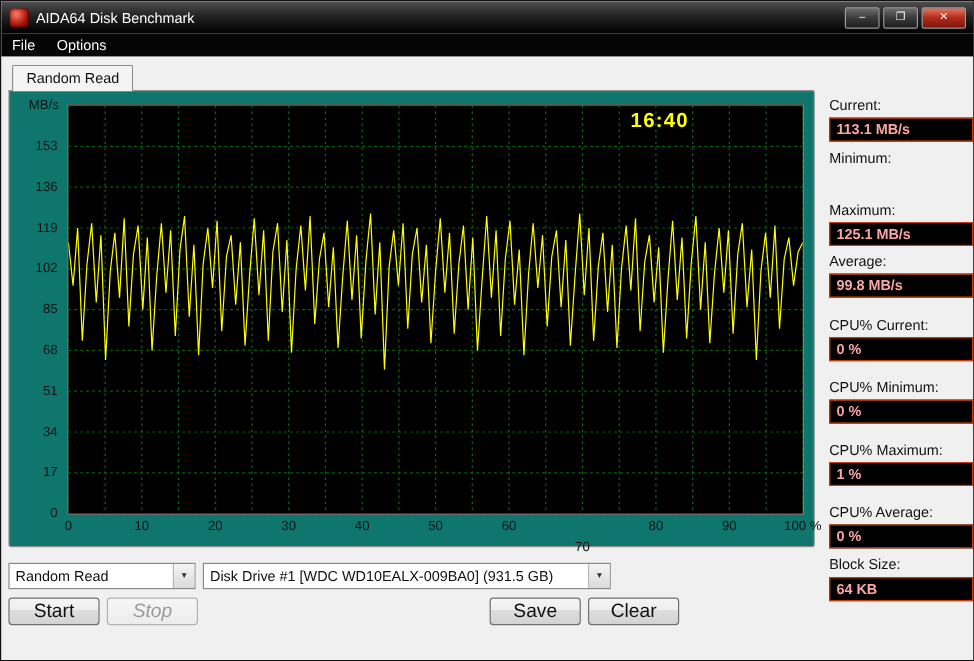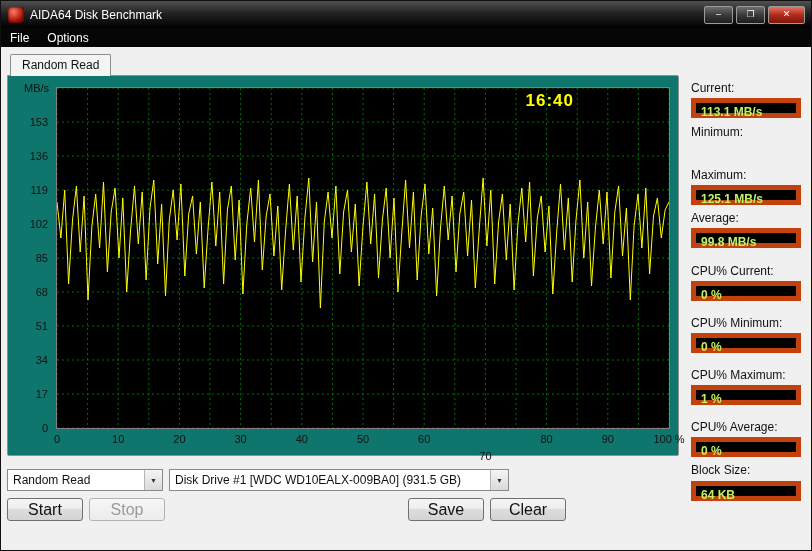--- a/index.html
+++ b/index.html
@@ -58,44 +58,44 @@
     font-size:17px;font-weight:bold;letter-spacing:1px;
   }
   .yticks{position:absolute;left:8px;top:12px;width:34px;height:340px;}
   .yticks span{position:absolute;right:2px;font-size:11px;color:#111;transform:translateY(-50%);}
   .xticks{position:absolute;left:49px;top:357px;width:614px;height:14px;}
   .xticks span{position:absolute;top:0;font-size:11px;color:#111;transform:translateX(-50%);white-space:nowrap;}
   
   .stat{position:absolute;left:662px;width:112px;margin-left:28px;}
   .stat .slbl{display:block;font-size:12px;color:#111;margin-bottom:3px;white-space:nowrap;}
   .stat .sval{
-    width:110px;height:20px;box-sizing:border-box;background:#000;color:#bef264;
+    width:120px;height:20px;box-sizing:border-box;background:#000;color:#fca5a5;
     font-size:12px;font-weight:bold;line-height:18px;padding-left:5px;
-    border:5px solid #c2410c;
+    border:1px solid #c2410c;
   }
   .stat.gap .sval{margin-top:4px;}
   
   .combo{
     position:absolute;top:468px;height:22px;box-sizing:border-box;
     background:#fff;border:1px solid #8a8a8a;font-size:12px;
     display:flex;align-items:center;cursor:default;
   }
   .combo-text{flex:1;padding-left:5px;white-space:nowrap;overflow:hidden;color:#111;}
   .combo-arrow{
     width:17px;align-self:stretch;display:flex;align-items:center;justify-content:center;
     font-size:7px;color:#333;background:linear-gradient(#f5f5f5,#dadada);
     border-left:1px solid #b5b5b5;
   }
   .btn{
     position:absolute;top:497px;width:76px;height:23px;font-size:16px;
     font-family:"Liberation Sans",sans-serif;color:#111;
     background:linear-gradient(#f5f5f5,#eeeeee 45%,#dedede 46%,#d3d3d3);
     border:1px solid #707070;border-radius:3px;cursor:default;
   }
-  .btn.disabled{color:#9b9b9b;border-color:#b3b3b3;background:linear-gradient(#f6f6f6,#ececec);}
+  .btn.disabled{color:#9b9b9b;border-color:#b3b3b3;background:linear-gradient(#f6f6f6,#ececec);font-style:italic;}
 </style>
 </head>
 <body>
 
 <div class="window">
 
   <div class="titlebar">
     <div class="app-icon"></div>
     <div class="title-text">AIDA64 Disk Benchmark</div>
     <div class="winbtns">

